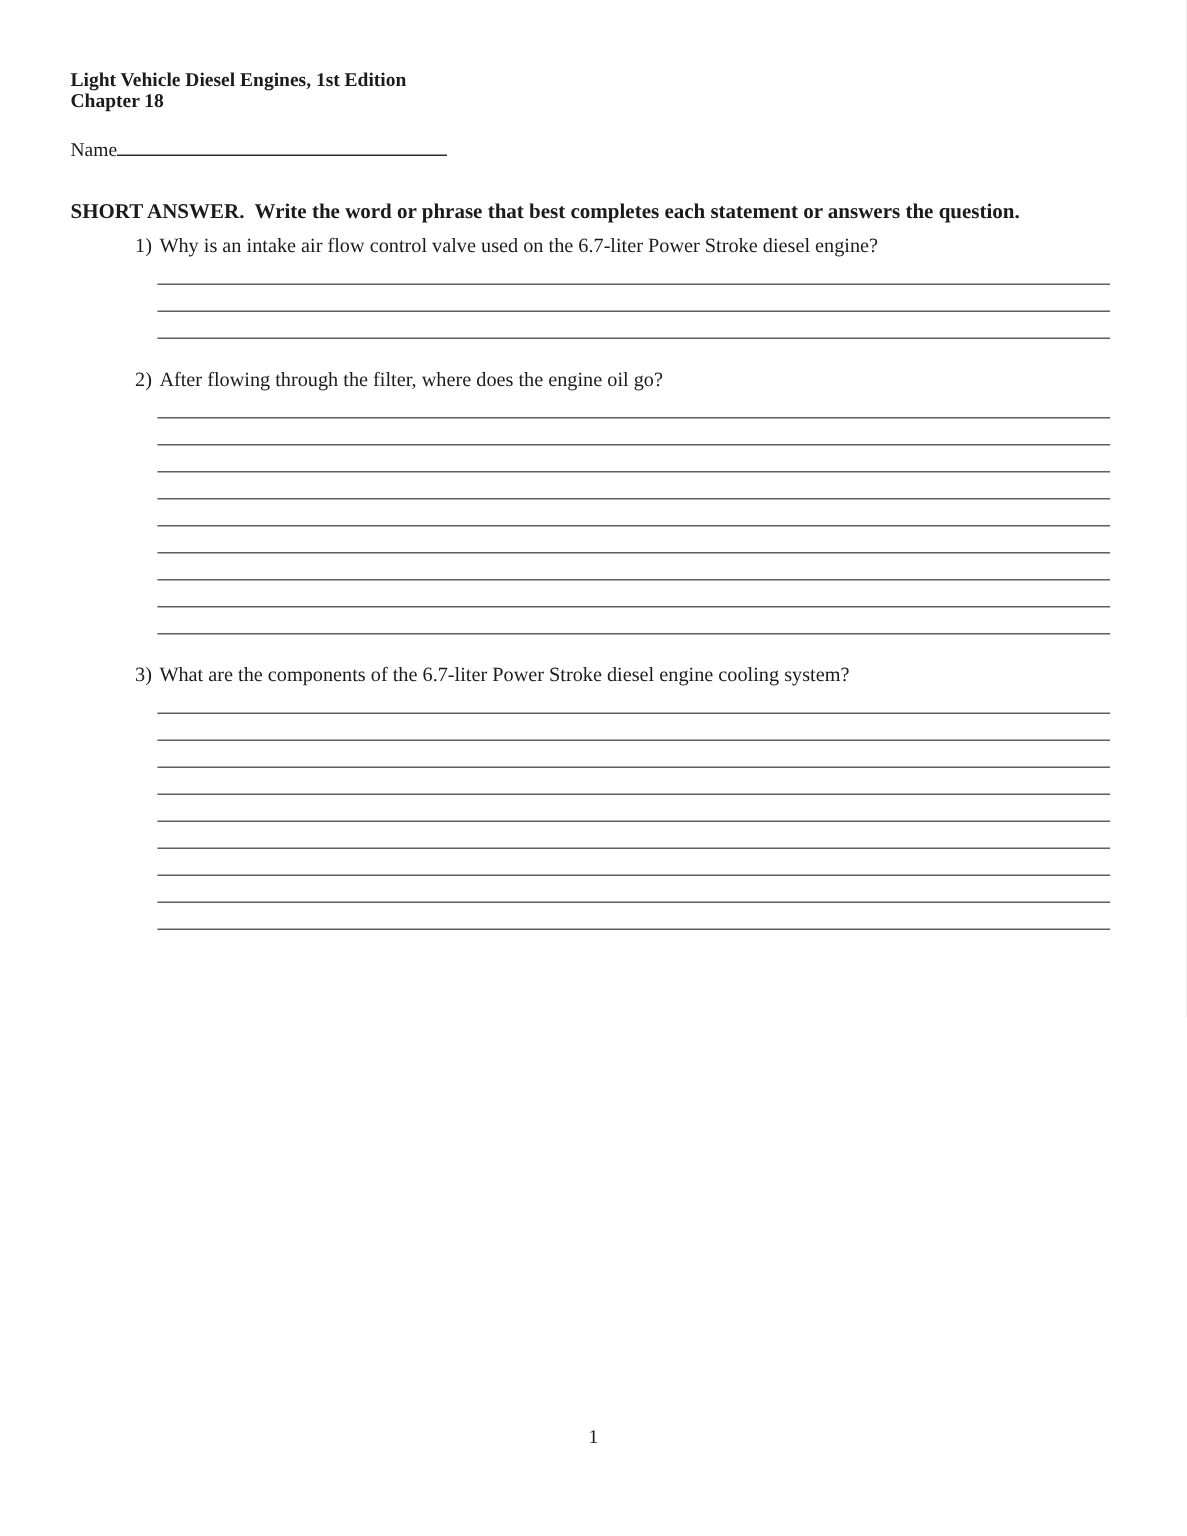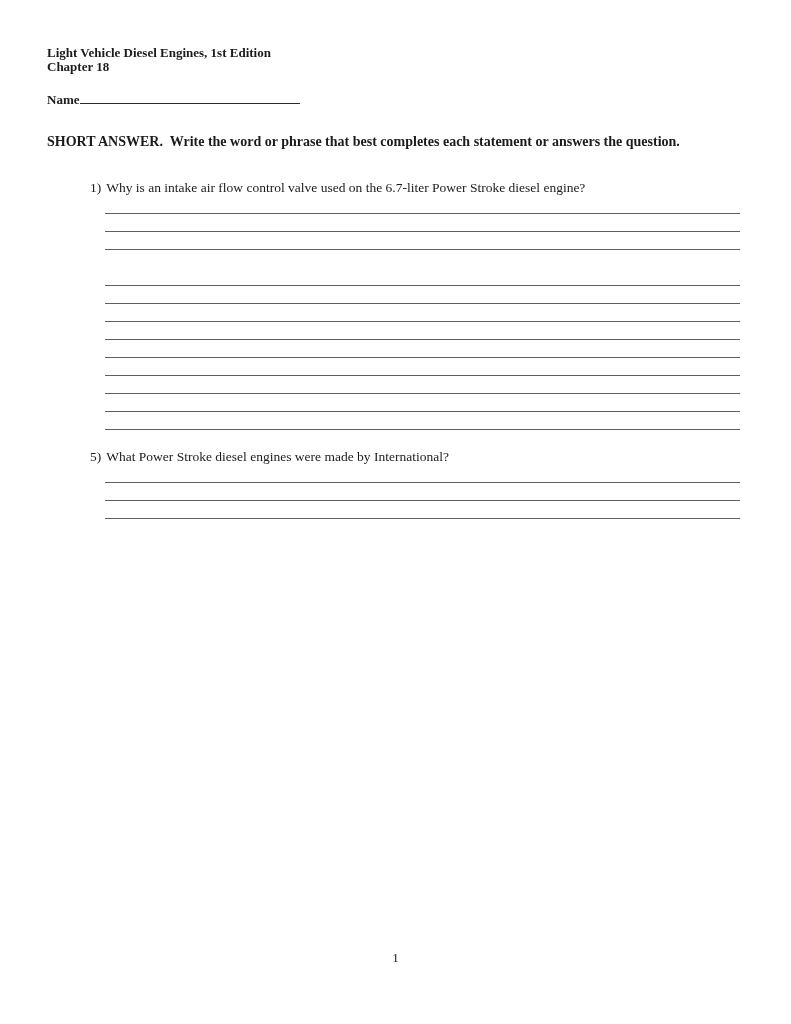--- a/index.html
+++ b/index.html
@@ -22,42 +22,42 @@
     top: 46px;
     font-size: 13px;
     line-height: 14px;
     font-weight: bold;
   }
   .name-row {
     position: absolute;
     left: 47px;
     top: 90px;
     font-size: 13px;
-    font-weight: bold;
+    font-weight: normal;
   }
   .name-line {
     display: inline-block;
     width: 220px;
     height: 13px;
     border-bottom: 1px solid #2a2a2a;
     vertical-align: baseline;
   }
   .instruction {
     position: absolute;
     left: 47px;
     right: 40px;
     top: 134px;
     font-size: 14px;
     font-weight: bold;
     white-space: pre-wrap;
   }
   .questions {
     position: absolute;
     left: 90px;
-    top: 179px;
+    top: 155px;
     width: 650px;
   }
   .question {
     margin: 0 0 18px 0;
   }
   .q-text {
     margin: 0;
     font-size: 13.5px;
     line-height: 17px;
   }
@@ -99,35 +99,42 @@
   <div class="questions" id="questions">
       <div class="question">
         <p class="q-text"><span class="q-num">1)</span><span>Why is an intake air flow control valve used on the 6.7-liter Power Stroke diesel engine?</span></p>
         <div class="answer-lines">
           <div class="ans-line"></div>
           <div class="ans-line"></div>
           <div class="ans-line"></div>
         </div>
       </div>
       <div class="question">
+        <p class="q-text"><span class="q-num">2)</span><span>After flowing through the filter, where does the engine oil go?</span></p>
         <div class="answer-lines">
           <div class="ans-line"></div>
           <div class="ans-line"></div>
           <div class="ans-line"></div>
           <div class="ans-line"></div>
           <div class="ans-line"></div>
           <div class="ans-line"></div>
           <div class="ans-line"></div>
           <div class="ans-line"></div>
           <div class="ans-line"></div>
         </div>
       </div>
       <div class="question">
-        <p class="q-text"><span class="q-num">5)</span><span>What Power Stroke diesel engines were made by International?</span></p>
+        <p class="q-text"><span class="q-num">3)</span><span>What are the components of the 6.7-liter Power Stroke diesel engine cooling system?</span></p>
         <div class="answer-lines">
+          <div class="ans-line"></div>
+          <div class="ans-line"></div>
+          <div class="ans-line"></div>
+          <div class="ans-line"></div>
+          <div class="ans-line"></div>
+          <div class="ans-line"></div>
           <div class="ans-line"></div>
           <div class="ans-line"></div>
           <div class="ans-line"></div>
         </div>
       </div>
     </div>
 
   <div class="page-number">1</div>
 
 </div>

